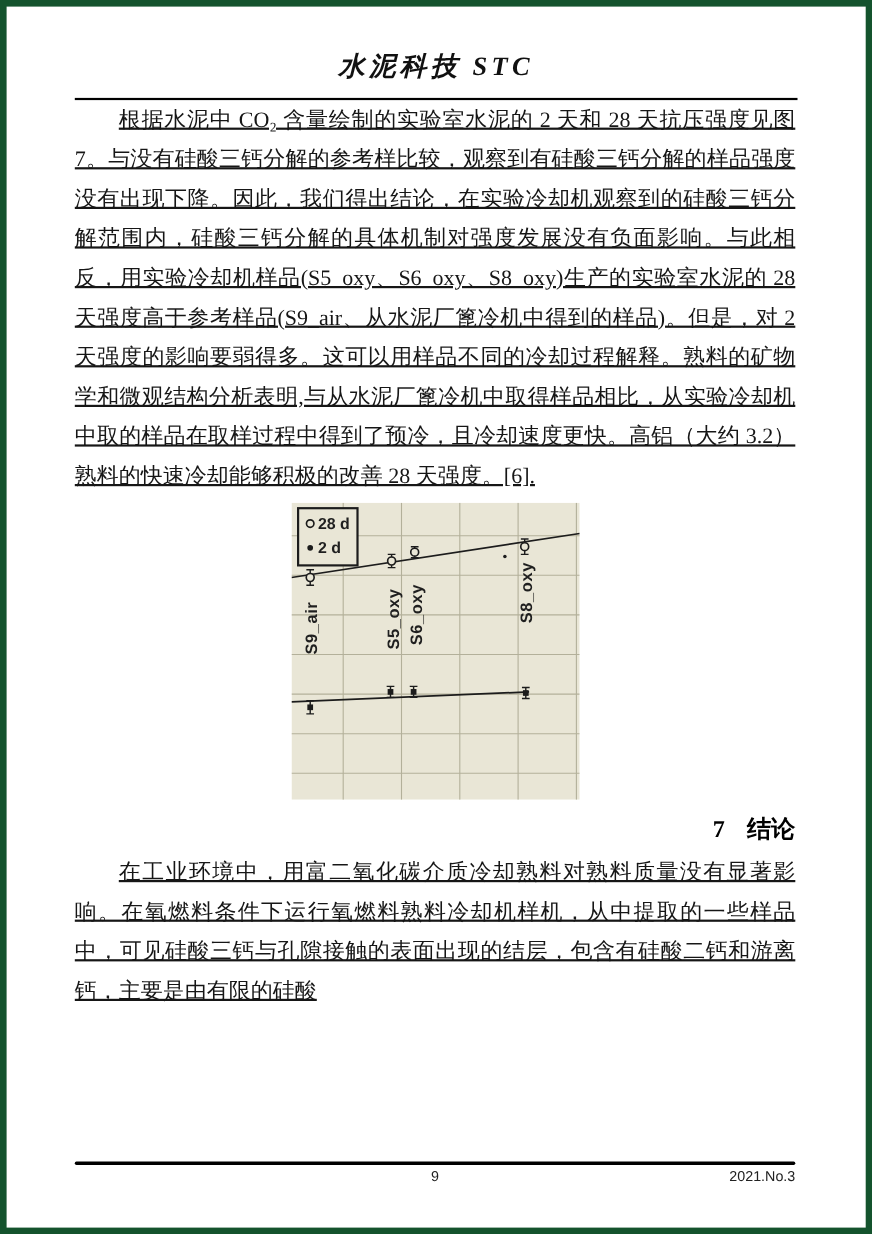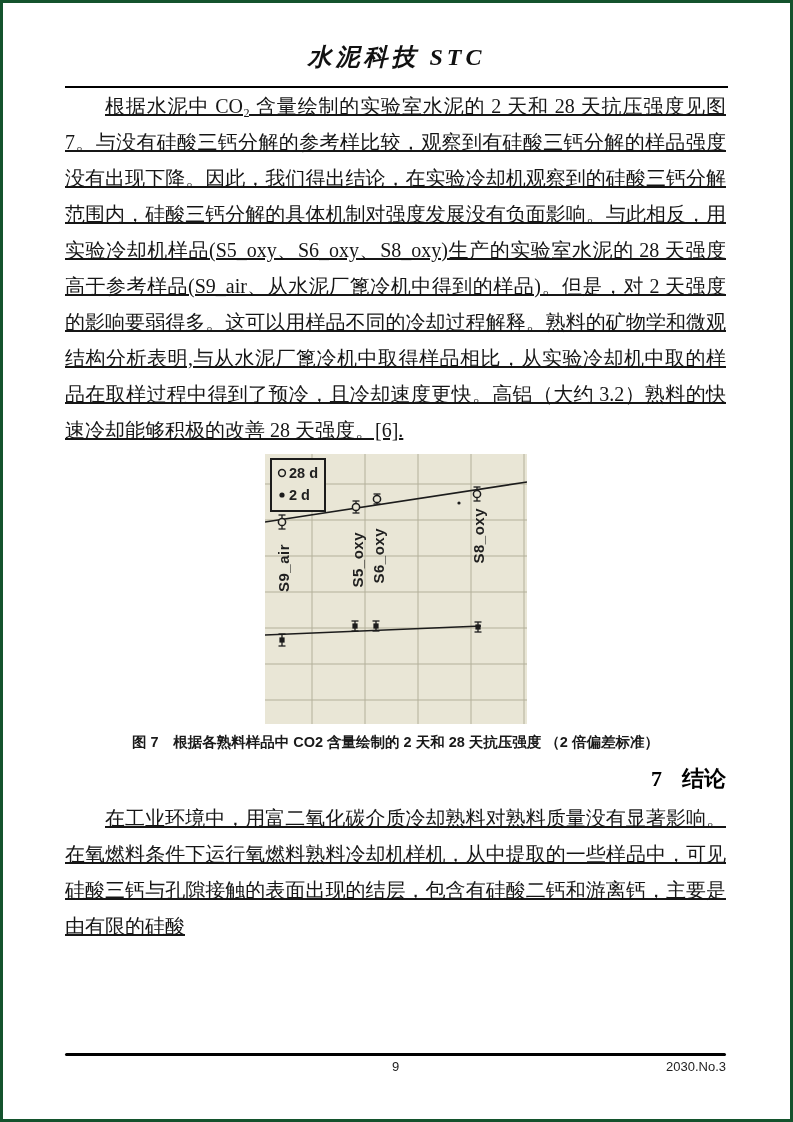--- a/index.html
+++ b/index.html
@@ -1,20 +1,20 @@
 <!DOCTYPE html>
 <html><head>
 <meta charset="utf-8">
 <style>
   html,body{margin:0;padding:0;background:#ffffff;}
   .page{
     position:relative;
     width:793px;height:1122px;
     background:#ffffff;
-    border:3px solid #14532d;
+    border:6px solid #14532d;
     box-sizing:border-box;
     font-family:"Liberation Serif","DejaVu Serif",serif;
     color:#151515;
     overflow:hidden;
   }
   .header-title{
     margin-top:38px;
     text-align:center;
     font-size:24px;
     font-weight:600;
@@ -181,30 +181,29 @@
             <g>
               <rect x="6" y="5" width="54" height="52" fill="#e9e6d6" stroke="#1c1c1c" stroke-width="2"></rect>
               <circle cx="17" cy="19" r="3.4" fill="none" stroke="#1c1c1c" stroke-width="1.5"></circle>
               <text x="24" y="24" font-family="&quot;Liberation Sans&quot;,&quot;DejaVu Sans&quot;,sans-serif" font-size="14.5" font-weight="bold" fill="#1f1f1f">28 d</text>
               <circle cx="17" cy="41" r="2.6" fill="#1c1c1c"></circle>
               <text x="24" y="46" font-family="&quot;Liberation Sans&quot;,&quot;DejaVu Sans&quot;,sans-serif" font-size="14.5" font-weight="bold" fill="#1f1f1f">2 d</text>
             </g>
           </svg>
       </div>
     </div>
-    <div class="figure-caption">图 7　根据各熟料样品中 CO2 含量绘制的 2 天和 28 天抗压强度 （2 倍偏差标准）</div>
 
     <div class="section-heading">
       <span class="sec-num">7</span><span>结论</span>
     </div>
 
     <p class="body-p indent">在工业环境中，用富二氧化碳介质冷却熟料对熟料质量没有显著影响。在氧燃料条件下运行氧燃料熟料冷却机样机，从中提取的一些样品中，可见硅酸三钙与孔隙接触的表面出现的结层，包含有硅酸二钙和游离钙，主要是由有限的硅酸</p>
   </div>
 
   <div class="footer">
     <div class="footer-rule"></div>
     <div class="footer-row">
       <span class="footer-page">9</span>
-      <span class="footer-issue">2030.No.3</span>
+      <span class="footer-issue">2021.No.3</span>
     </div>
   </div>
 
 </div>
 
 </body></html>

